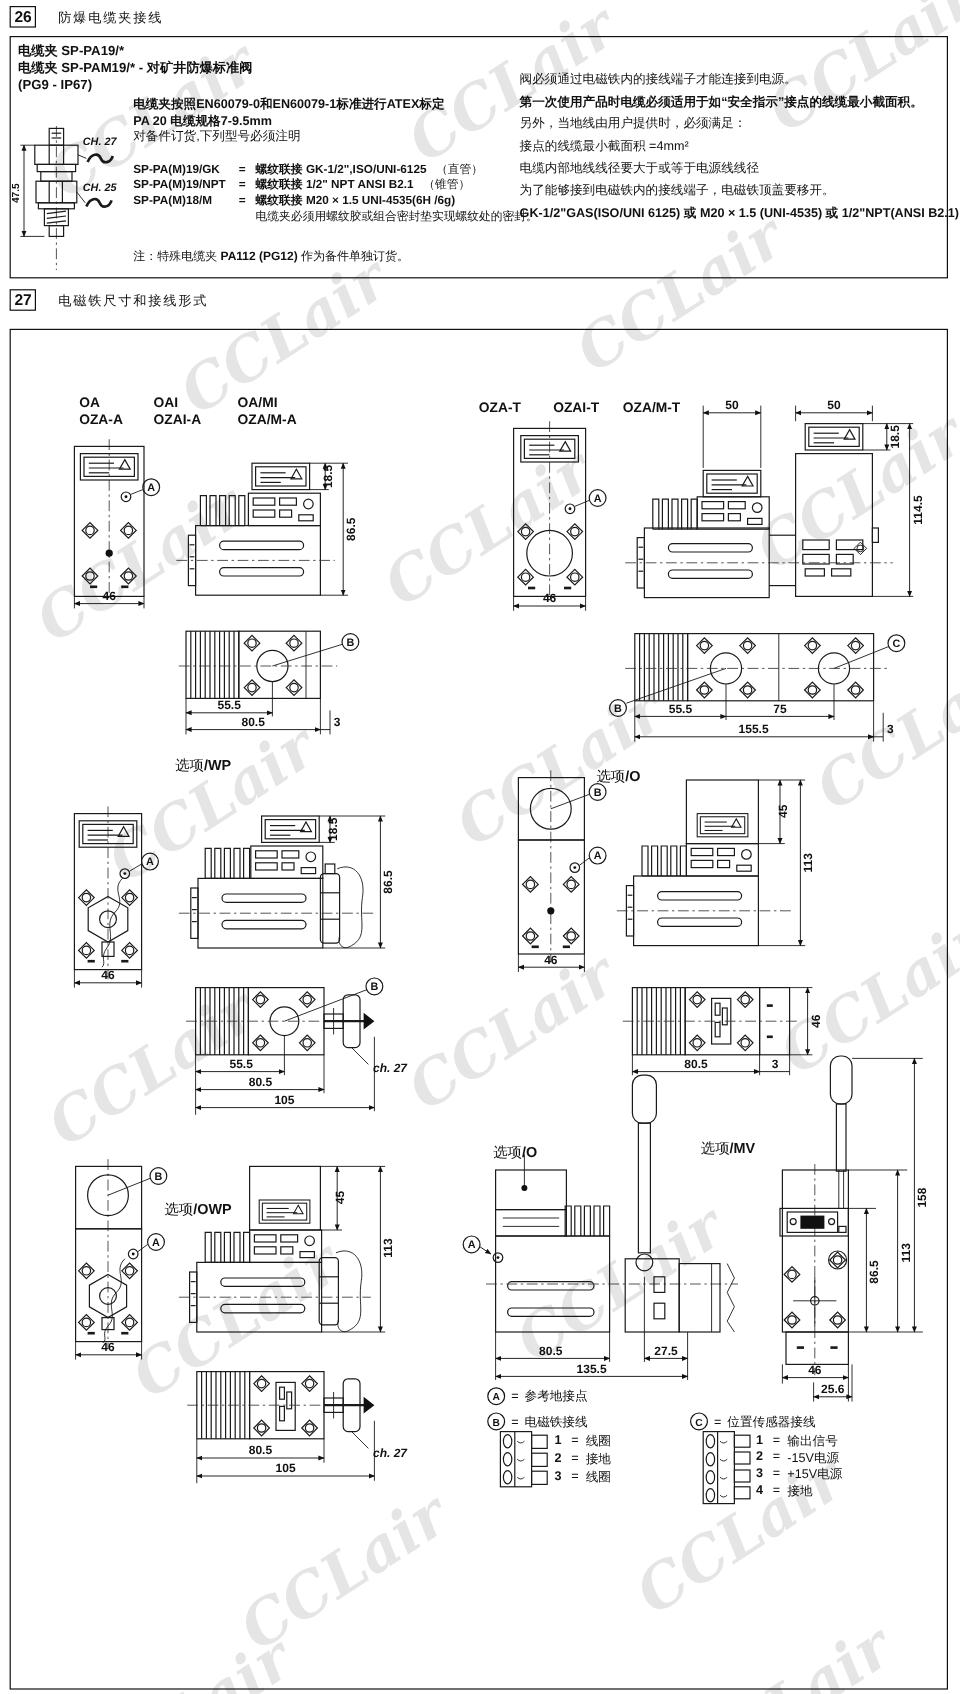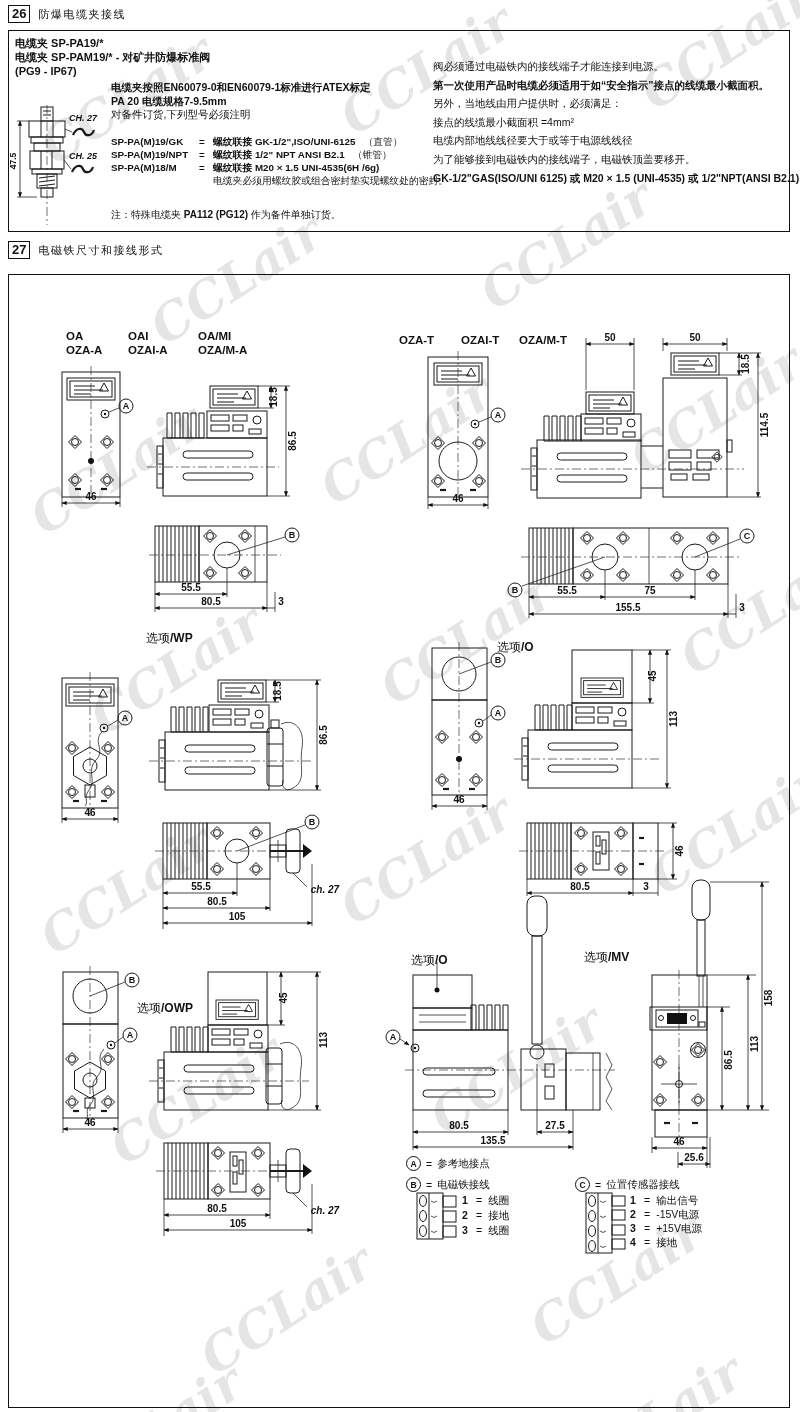--- a/index.html
+++ b/index.html
@@ -1,20 +1,20 @@
 <!DOCTYPE html>
 <html><head>
 <meta charset="utf-8">
 <style>
   html,body{margin:0;padding:0;background:#e8e8e8;}
   .page{position:relative;width:800px;height:1412px;background:#fff;overflow:hidden;
         font-family:"Liberation Sans",sans-serif;color:#111;}
   .wm{position:absolute;font-family:"DejaVu Serif",serif;font-style:italic;font-weight:bold;
       font-size:50px;color:rgba(0,0,0,0.10);transform:rotate(-33deg);white-space:nowrap;pointer-events:none;}
-  .hdr{position:absolute;display:flex;align-items:center;gap:8px;}
+  .hdr{position:absolute;display:flex;align-items:center;gap:18px;}
   .numbox{border:1.6px solid #111;font-weight:bold;font-size:13px;line-height:16px;padding:0 3px;background:#fff;}
   .hdr-title{font-weight:normal;font-size:11px;letter-spacing:1.5px;}
   .box{position:absolute;border:1.8px solid #111;}
   .t{position:absolute;white-space:nowrap;}
   .b{font-weight:bold;}
   .s26-left{left:6px;top:5px;font-size:11px;font-weight:bold;line-height:14px;}
   .s26-mid{left:102px;top:50px;font-size:10.5px;line-height:13.5px;}
   .s26-mid .mrow{display:flex;font-size:9.8px;line-height:13px;}
   .s26-mid .mm{width:88px;font-weight:bold;}
   .s26-mid .meq{width:14px;font-weight:bold;}

